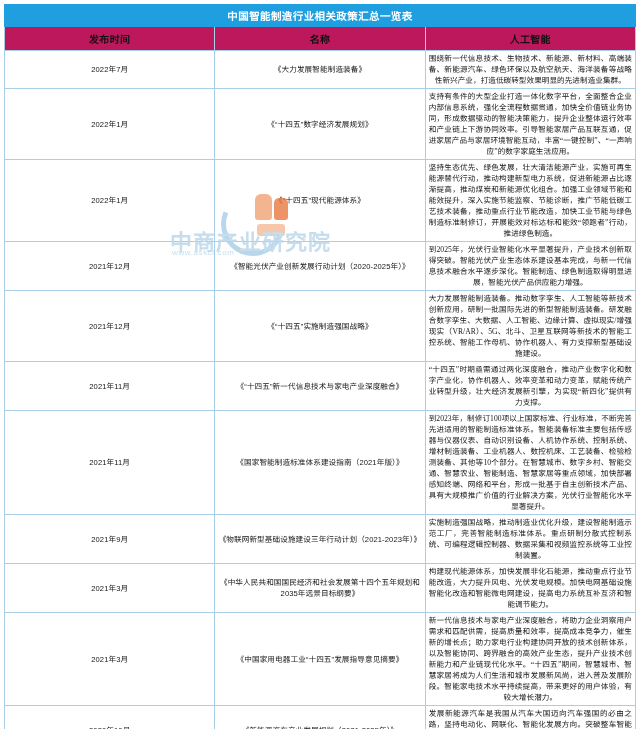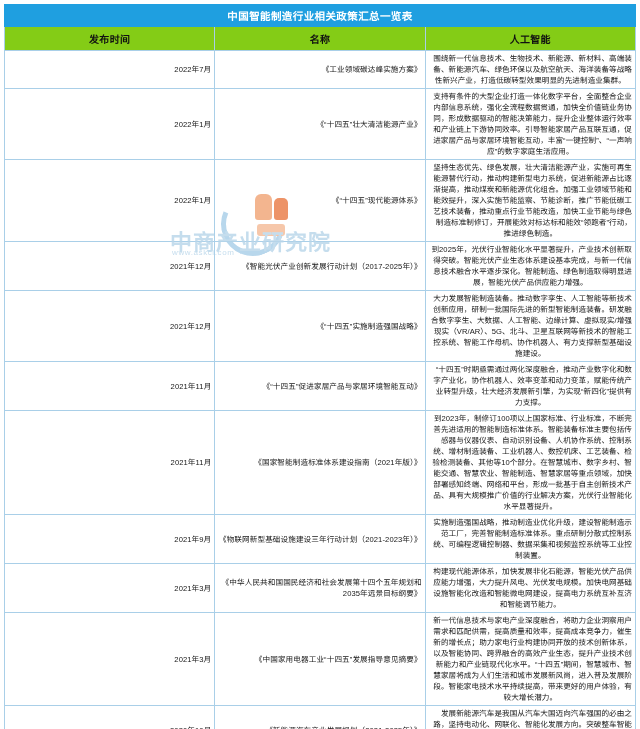--- a/index.html
+++ b/index.html
@@ -31,39 +31,38 @@
     table-layout: fixed;
     border: 1px solid #8fbde0;
   }
 
   table.policy-table td,
   table.policy-table th {
     border: 1px solid #a9cfe8;
     padding: 2px 3px;
     vertical-align: middle;
     box-sizing: border-box;
-    text-align: right;
   }
 
   
   tr.title-row td {
     background: #1f9fe0;
     color: #ffffff;
     text-align: center;
     font-size: 10.5px;
     font-weight: bold;
     letter-spacing: 0.4px;
     height: 22px;
     padding: 3px 4px;
     border: 1px solid #1f9fe0;
   }
 
   
   tr.head-row th {
-    background: #84cc16;
+    background: #be185d;
     color: #111111;
     text-align: center;
     font-size: 10px;
     font-weight: bold;
     height: 24px;
     letter-spacing: 0.3px;
   }
 
   tr.data-row td {
     background: #ffffff;
@@ -87,20 +86,21 @@
     letter-spacing: 0.1px;
   }
   td.col-content {
     width: 385px;
     text-align: justify;
     text-align-last: center;
     font-size: 7.7px;
     line-height: 1.42;
     letter-spacing: 0.05px;
     padding: 3px 5px;
+    font-family: Liberation Serif, serif;
   }
 
   
   .watermark {
     position: absolute;
     left: 166px;
     top: 188px;
     width: 210px;
     height: 84px;
     pointer-events: none;
@@ -192,70 +192,70 @@
       </tr>
 
       <tr class="head-row">
         <th class="col-date">发布时间</th>
         <th class="col-name">名称</th>
         <th class="col-content">人工智能</th>
       </tr>
 
       <tr class="data-row">
         <td class="col-date">2022年7月</td>
-        <td class="col-name">《工业领域碳达峰实施方案》</td>
+        <td class="col-name">《大力发展智能制造装备》</td>
         <td class="col-content">围绕新一代信息技术、生物技术、新能源、新材料、高端装备、新能源汽车、绿色环保以及航空航天、海洋装备等战略性新兴产业，打造低碳转型效果明显的先进制造业集群。</td>
       </tr>
 
       <tr class="data-row">
         <td class="col-date">2022年1月</td>
-        <td class="col-name">《“十四五”壮大清洁能源产业》</td>
+        <td class="col-name">《“十四五”数字经济发展规划》</td>
         <td class="col-content">支持有条件的大型企业打造一体化数字平台，全面整合企业内部信息系统，强化全流程数据贯通，加快全价值链业务协同，形成数据驱动的智能决策能力，提升企业整体运行效率和产业链上下游协同效率。引导智能家居产品互联互通，促进家居产品与家居环境智能互动，丰富“一键控制”、“一声响应”的数字家庭生活应用。</td>
       </tr>
 
       <tr class="data-row">
         <td class="col-date">2022年1月</td>
         <td class="col-name">《“十四五”现代能源体系》</td>
         <td class="col-content">坚持生态优先、绿色发展，壮大清洁能源产业，实施可再生能源替代行动，推动构建新型电力系统，促进新能源占比逐渐提高，推动煤炭和新能源优化组合。加强工业领域节能和能效提升，深入实施节能监察、节能诊断，推广节能低碳工艺技术装备，推动重点行业节能改造，加快工业节能与绿色制造标准制修订，开展能效对标达标和能效“领跑者”行动，推进绿色制造。</td>
       </tr>
 
       <tr class="data-row">
         <td class="col-date">2021年12月</td>
-        <td class="col-name">《智能光伏产业创新发展行动计划（2017-2025年）》</td>
+        <td class="col-name">《智能光伏产业创新发展行动计划（2020-2025年）》</td>
         <td class="col-content">到2025年，光伏行业智能化水平显著提升，产业技术创新取得突破。智能光伏产业生态体系建设基本完成，与新一代信息技术融合水平逐步深化。智能制造、绿色制造取得明显进展，智能光伏产品供应能力增强。</td>
       </tr>
 
       <tr class="data-row">
         <td class="col-date">2021年12月</td>
         <td class="col-name">《“十四五”实施制造强国战略》</td>
         <td class="col-content">大力发展智能制造装备。推动数字孪生、人工智能等新技术创新应用，研制一批国际先进的新型智能制造装备。研发融合数字孪生、大数据、人工智能、边缘计算、虚拟现实/增强现实（VR/AR）、5G、北斗、卫星互联网等新技术的智能工控系统、智能工作母机、协作机器人、有力支撑新型基础设施建设。</td>
       </tr>
 
       <tr class="data-row">
         <td class="col-date">2021年11月</td>
-        <td class="col-name">《“十四五”促进家居产品与家居环境智能互动》</td>
+        <td class="col-name">《“十四五”新一代信息技术与家电产业深度融合》</td>
         <td class="col-content">“十四五”时期亟需通过两化深度融合，推动产业数字化和数字产业化，协作机器人、效率变革和动力变革，赋能传统产业转型升级，壮大经济发展新引擎，为实现“新四化”提供有力支撑。</td>
       </tr>
 
       <tr class="data-row">
         <td class="col-date">2021年11月</td>
         <td class="col-name">《国家智能制造标准体系建设指南（2021年版）》</td>
         <td class="col-content">到2023年，制修订100项以上国家标准、行业标准，不断完善先进适用的智能制造标准体系。智能装备标准主要包括传感器与仪器仪表、自动识别设备、人机协作系统、控制系统、增材制造装备、工业机器人、数控机床、工艺装备、检验检测装备、其他等10个部分。在智慧城市、数字乡村、智能交通、智慧农业、智能制造、智慧家居等重点领域，加快部署感知终端、网络和平台，形成一批基于自主创新技术产品、具有大规模推广价值的行业解决方案，光伏行业智能化水平显著提升。</td>
       </tr>
 
       <tr class="data-row">
         <td class="col-date">2021年9月</td>
         <td class="col-name">《物联网新型基础设施建设三年行动计划（2021-2023年）》</td>
         <td class="col-content">实施制造强国战略，推动制造业优化升级，建设智能制造示范工厂，完善智能制造标准体系。重点研制分散式控制系统、可编程逻辑控制器、数据采集和视频监控系统等工业控制装置。</td>
       </tr>
 
       <tr class="data-row">
         <td class="col-date">2021年3月</td>
         <td class="col-name">《中华人民共和国国民经济和社会发展第十四个五年规划和2035年远景目标纲要》</td>
-        <td class="col-content">构建现代能源体系，加快发展非化石能源，智能光伏产品供应能力增强，大力提升风电、光伏发电规模。加快电网基础设施智能化改造和智能微电网建设，提高电力系统互补互济和智能调节能力。</td>
+        <td class="col-content">构建现代能源体系，加快发展非化石能源，推动重点行业节能改造，大力提升风电、光伏发电规模。加快电网基础设施智能化改造和智能微电网建设，提高电力系统互补互济和智能调节能力。</td>
       </tr>
 
       <tr class="data-row">
         <td class="col-date">2021年3月</td>
         <td class="col-name">《中国家用电器工业“十四五”发展指导意见摘要》</td>
         <td class="col-content">新一代信息技术与家电产业深度融合，将助力企业洞察用户需求和匹配供需，提高质量和效率，提高成本竞争力，催生新的增长点；助力家电行业构建协同开放的技术创新体系，以及智能协同、跨界融合的高效产业生态，提升产业技术创新能力和产业链现代化水平。“十四五”期间，智慧城市、智慧家居将成为人们生活和城市发展新风尚，进入普及发展阶段。智能家电技术水平持续提高，带来更好的用户体验，有较大增长潜力。</td>
       </tr>
 
       <tr class="data-row">
         <td class="col-date">2020年10月</td>

